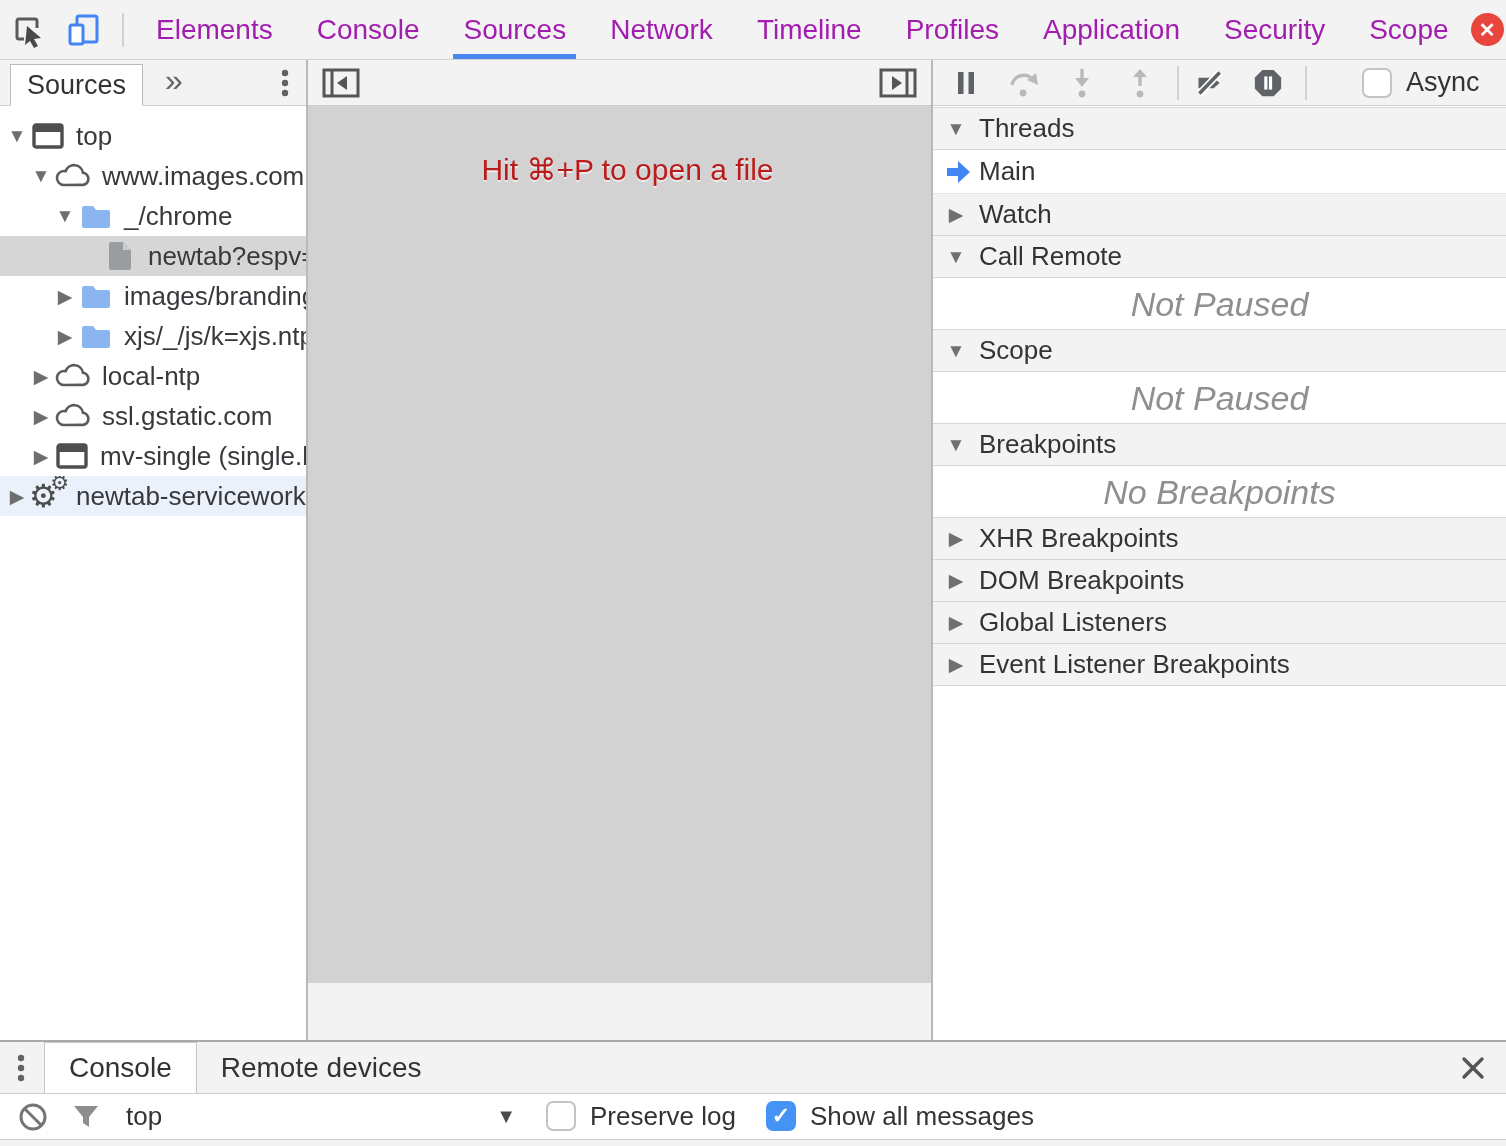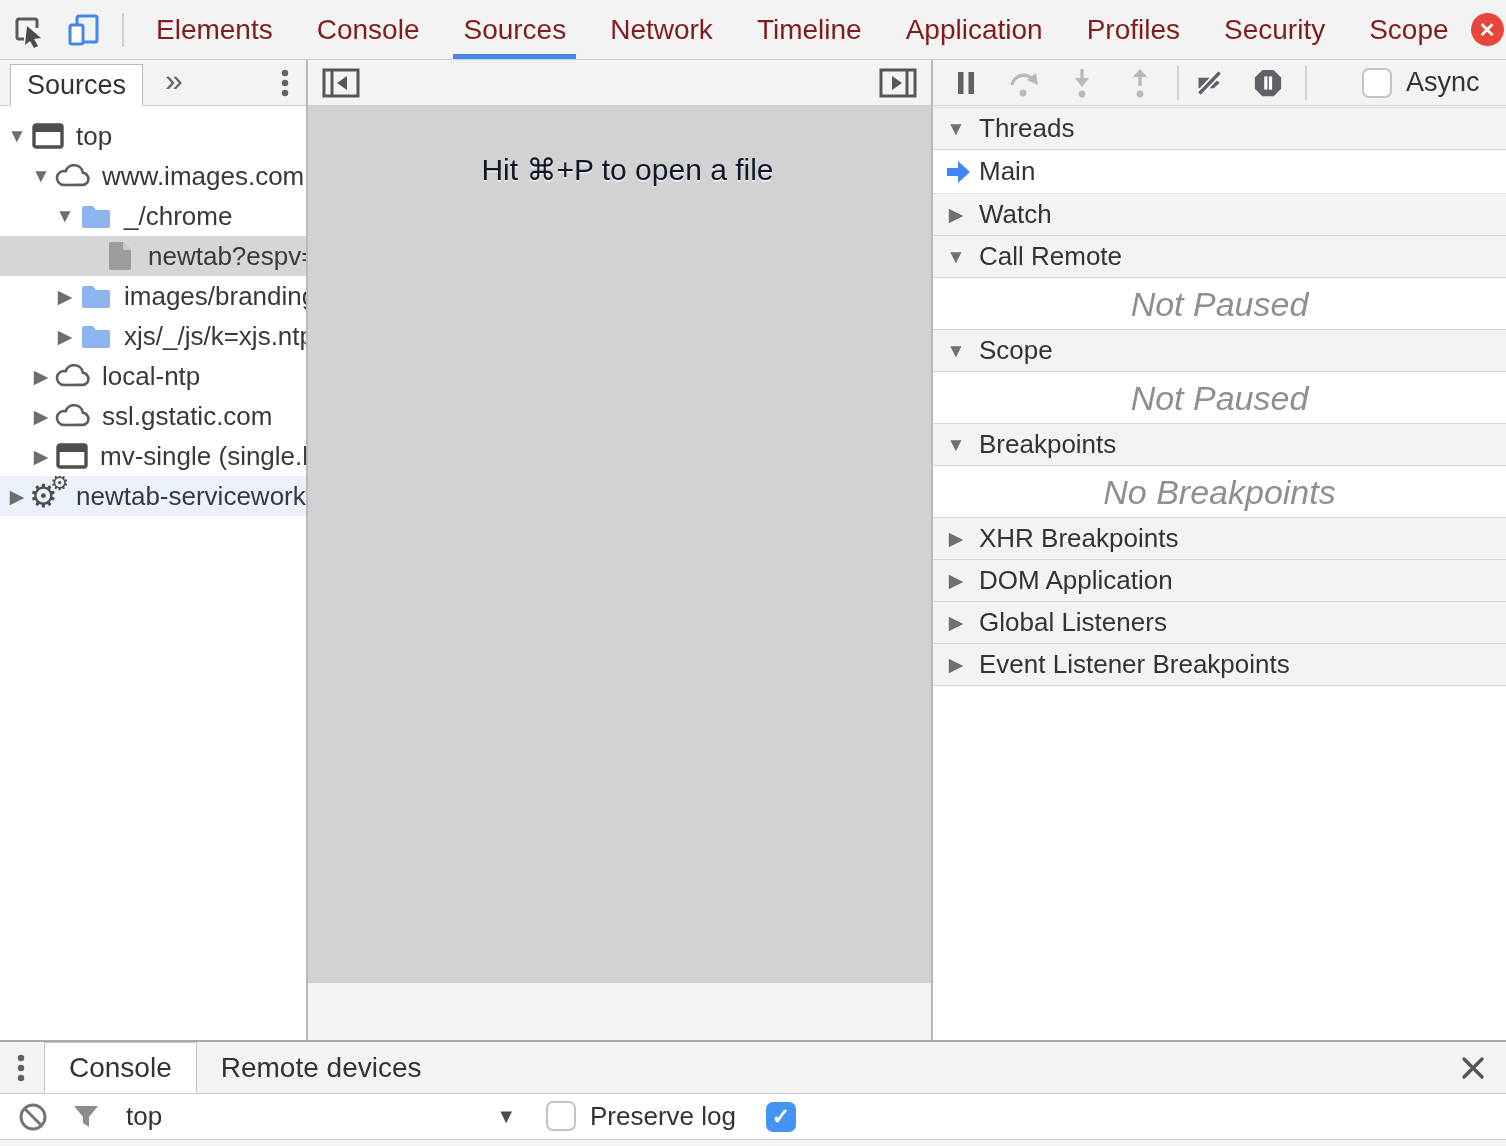--- a/index.html
+++ b/index.html
@@ -4,21 +4,21 @@
 <style>
   * { box-sizing: border-box; margin: 0; padding: 0; }
   html,body { background:#fff; }
   body { font-family: "Liberation Sans", sans-serif; color:#303030; }
   .app { width:1506px; height:1146px; display:flex; flex-direction:column; overflow:hidden; background:#fff; }
 
   
   .tabbar { flex:0 0 60px; background:#f3f3f3; border-bottom:1px solid #d2d2d2; display:flex; align-items:center; }
   .tb-btn { display:flex; align-items:center; justify-content:center; height:100%; padding:0 10px; }
   .vsep { width:2px; height:34px; background:#d2d2d2; margin:0 10px; flex:0 0 auto; }
-  .tab { position:relative; height:100%; display:flex; align-items:center; padding:0 22px; font-size:28px; color:#7f1d1d; cursor:default; }
+  .tab { position:relative; height:100%; display:flex; align-items:center; padding:0 22px; font-size:28px; color:#a21caf; cursor:default; }
   .tab.selected::after { content:""; position:absolute; left:12px; right:12px; bottom:0; height:5px; background:#4a86f0; }
   .badge-wrap { margin-left:auto; display:flex; align-items:center; gap:10px; padding-right:4px; }
   .err-badge { width:33px; height:33px; border-radius:50%; background:#e8463c; color:#fff; display:flex; align-items:center; justify-content:center; font-size:20px; font-weight:bold; }
 
   
   .main { flex:1 1 auto; display:flex; min-height:0; }
 
   
   .left { flex:0 0 308px; width:308px; border-right:2px solid #b9b9b9; display:flex; flex-direction:column; background:#fff; overflow:hidden; }
   .left-header { flex:0 0 46px; background:#f3f3f3; border-bottom:1px solid #ccc; display:flex; align-items:flex-end; }
@@ -33,21 +33,21 @@
   .row-selected { background:#d6d6d6; }
   .row-highlight { background:#ebf1fa; }
   .gears { position:relative; width:34px; height:36px; color:#4d4d4d; }
   .gears .g1 { position:absolute; left:-2px; top:2px; font-size:32px; line-height:32px; }
   .gears .g2 { position:absolute; right:-4px; top:-6px; font-size:21px; line-height:21px; }
 
   
   .center { flex:1 1 auto; min-width:0; display:flex; flex-direction:column; background:#f3f3f3; }
   .center-toolbar { flex:0 0 46px; background:#f3f3f3; border-bottom:1px solid #ccc; display:flex; align-items:center; justify-content:space-between; padding:0 14px; }
   .editor { flex:0 0 877px; background:#d2d2d2; text-align:center; }
-  .editor-hint { margin-top:46px; font-size:30px; color:#0f172a; text-shadow:0 2px 0 rgba(255,255,255,0.55);padding-left:16px; }
+  .editor-hint { margin-top:46px; font-size:30px; color:#b91c1c; text-shadow:0 2px 0 rgba(255,255,255,0.55);padding-left:16px; }
   .center-bottom { flex:1; background:#f3f3f3; }
 
   
   .right { flex:0 0 575px; width:575px; border-left:2px solid #b9b9b9; display:flex; flex-direction:column; background:#fff; overflow:hidden; }
   .right-toolbar { flex:0 0 46px; background:#f3f3f3; border-bottom:1px solid #ccc; display:flex; align-items:center; padding-left:18px; }
   .right-toolbar .ico { width:30px; display:flex; justify-content:center; margin-right:28px; }
   .async-wrap { display:flex; align-items:center; gap:14px; font-size:27px; color:#333;padding-left:37px; }
   .right-body { flex:1; background:#fff; overflow:hidden; padding-top:2px; }
   .sec-header { height:43px; background:#f3f3f4; border-top:1px solid #d7d7d7; border-bottom:1px solid #d7d7d7; margin-top:-1px; display:flex; align-items:center; padding-left:12px; gap:12px; font-size:26px; color:#333; }
   .sec-header .s-arrow { font-size:19px; color:#707070; width:22px; text-align:center; }
@@ -105,24 +105,24 @@
     <div class="tab selected">
         <span>Sources</span>
       </div>
     <div class="tab">
         <span>Network</span>
       </div>
     <div class="tab">
         <span>Timeline</span>
       </div>
     <div class="tab">
+        <span>Profiles</span>
+      </div>
+    <div class="tab">
         <span>Application</span>
-      </div>
-    <div class="tab">
-        <span>Profiles</span>
       </div>
     <div class="tab">
         <span>Security</span>
       </div>
     <div class="tab">
         <span>Scope</span>
       </div>
 
     <div class="badge-wrap">
       <div class="err-badge">✕</div>
@@ -367,21 +367,21 @@
           <span>Breakpoints</span>
         </div>
         <div class="empty-row">No Breakpoints</div>
 
         <div class="sec-header">
           <span class="s-arrow">▶</span>
           <span>XHR Breakpoints</span>
         </div>
         <div class="sec-header">
           <span class="s-arrow">▶</span>
-          <span>DOM Application</span>
+          <span>DOM Breakpoints</span>
         </div>
         <div class="sec-header">
           <span class="s-arrow">▶</span>
           <span>Global Listeners</span>
         </div>
         <div class="sec-header">
           <span class="s-arrow">▶</span>
           <span>Event Listener Breakpoints</span>
         </div>
 
@@ -426,18 +426,19 @@
       <div class="context">
         <span class="ctx-label">top</span>
         <span class="dd-arrow">▼</span>
       </div>
       <div class="filter-group">
         <div class="cb"></div>
         <span class="cb-label">Preserve log</span>
       </div>
       <div class="filter-group">
         <div class="cb checked"></div>
+        <span class="cb-label">Show all messages</span>
       </div>
     </div>
     <div class="drawer-strip"></div>
   </div>
 
 </div>
 
 </body></html>

